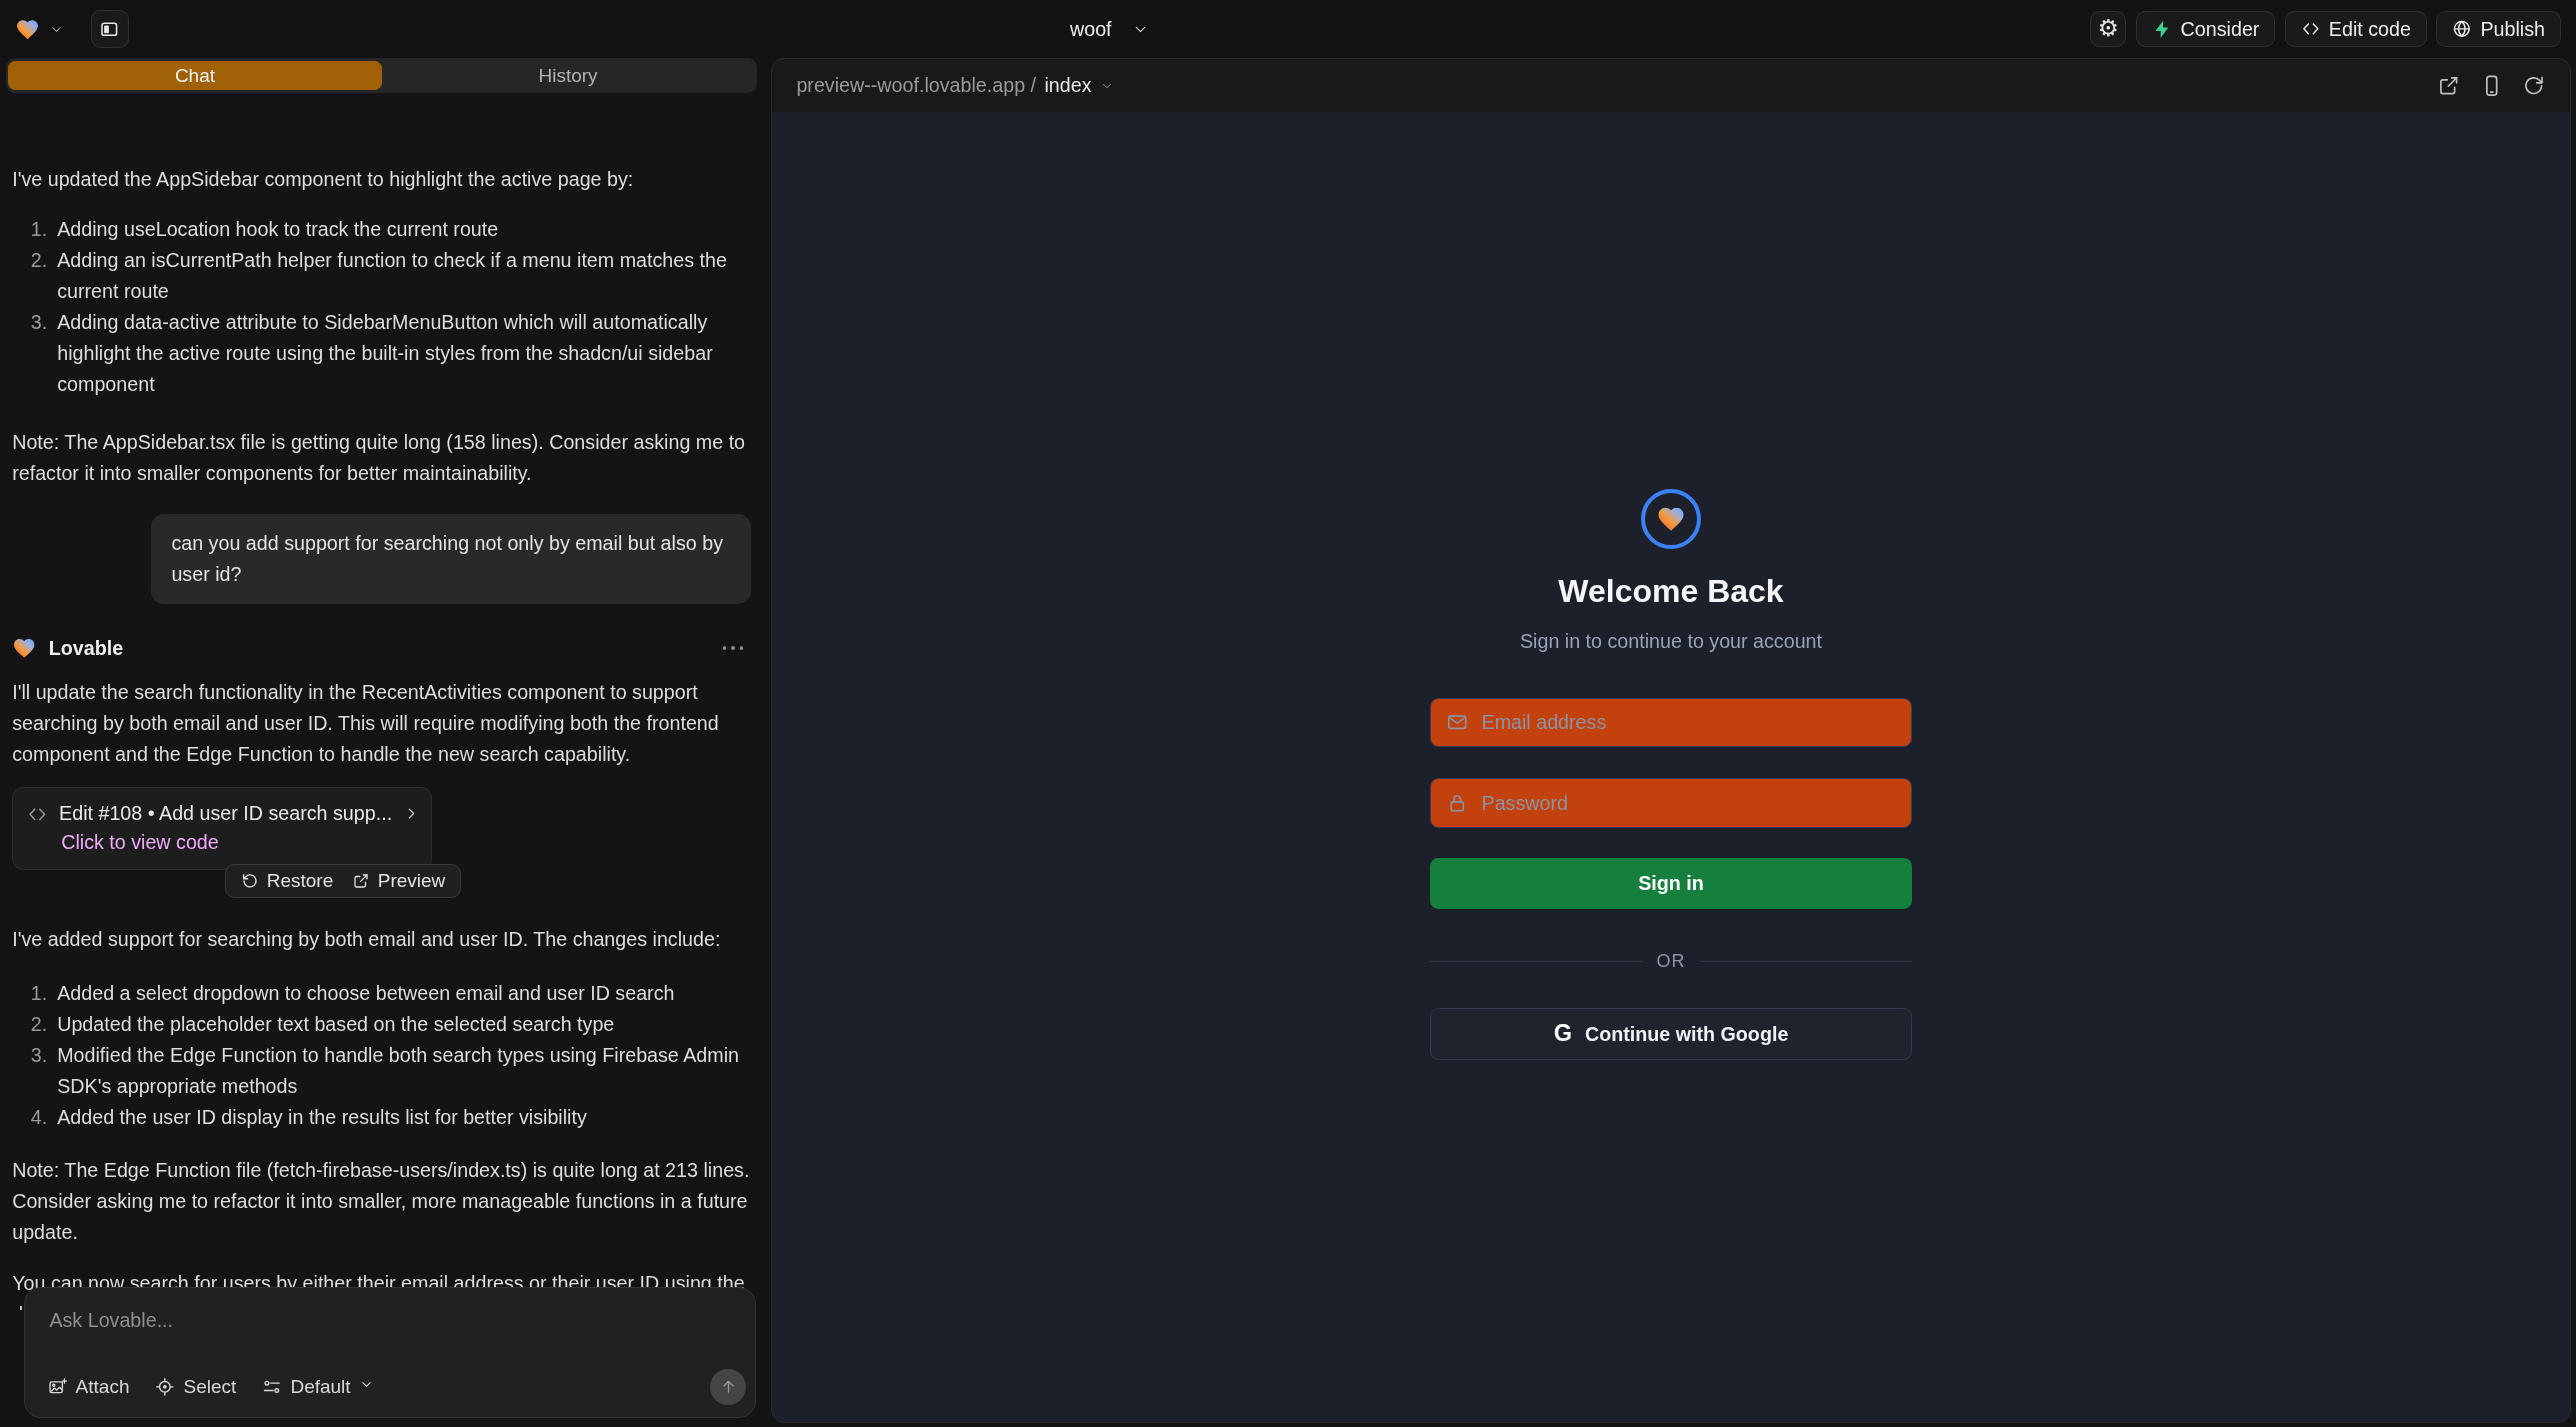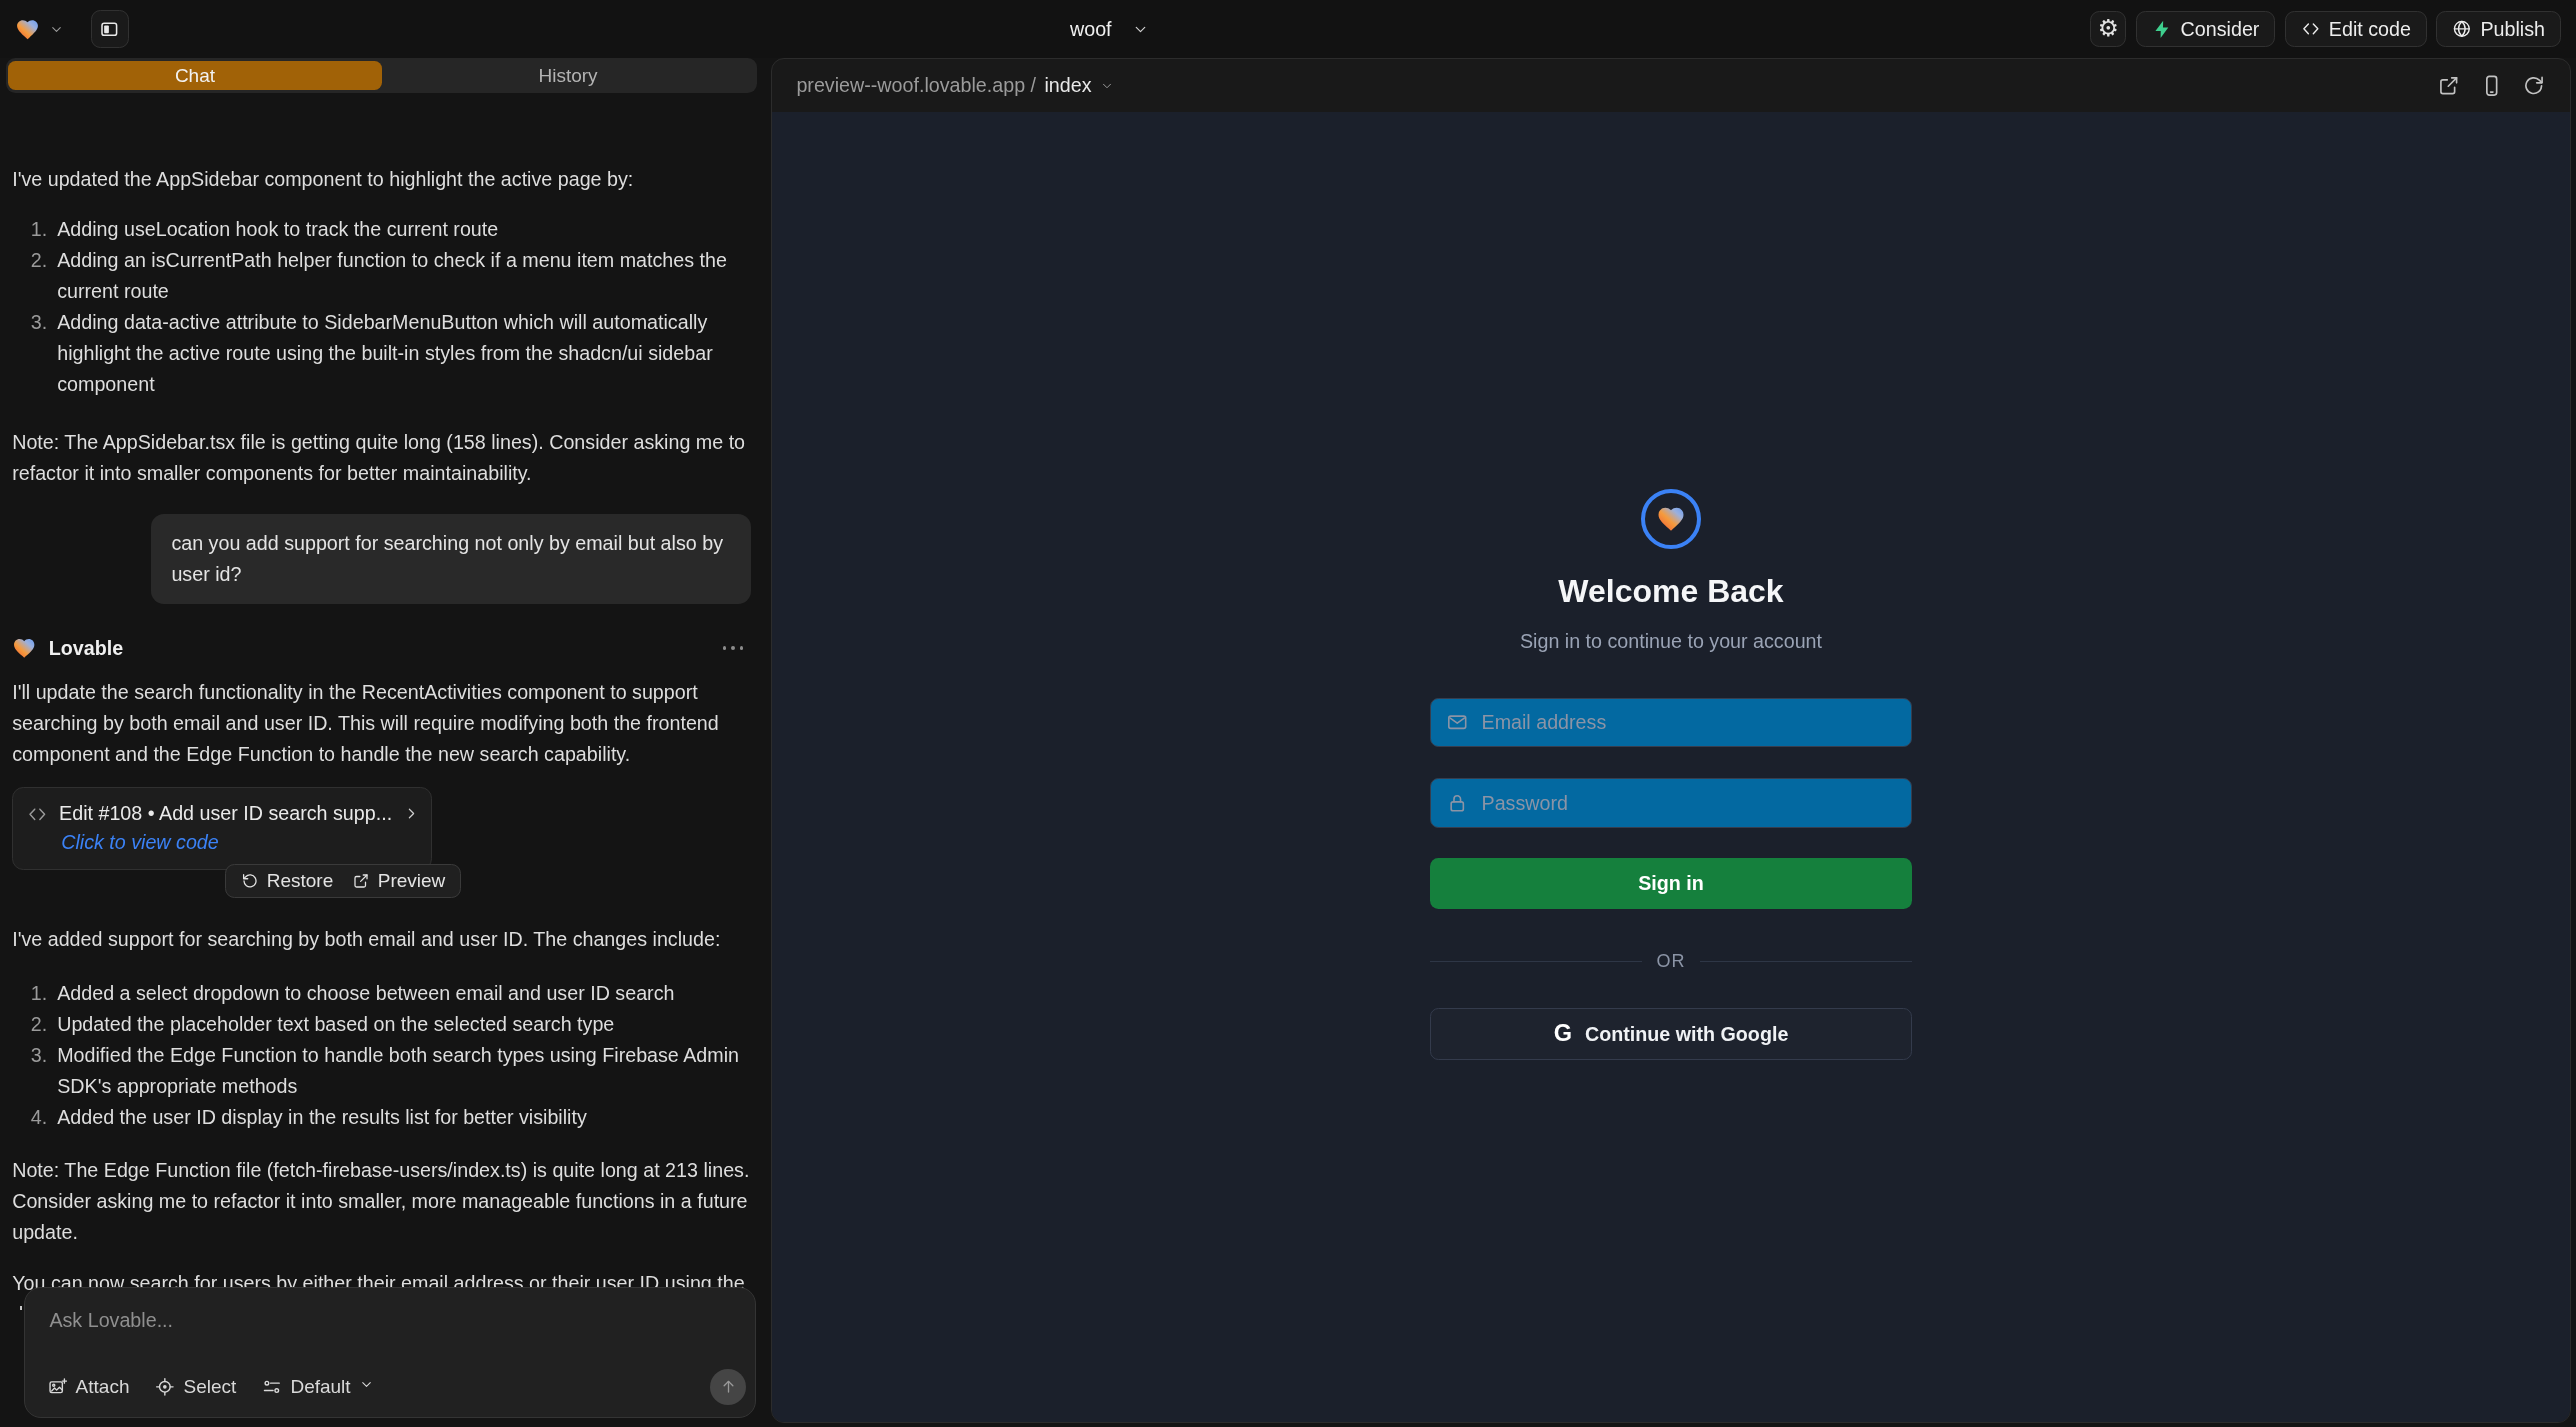--- a/index.html
+++ b/index.html
@@ -59,21 +59,21 @@
   .assistant-header .dots i { width:3.8px; height:3.8px; border-radius:50%; background:#8c8c8c; }
 
   .card-wrap { position:relative; width:420px; }
   .edit-card {
     height:83px; border-radius:11.3px; background:#1d1d1d; border:0.9px solid #303030; padding:11.3px 14px;
     cursor:pointer;
   }
   .ec-row1 { display:flex; align-items:center; gap:11.3px; height:29px; color:#eaeaea; }
   .ec-row1 .ttl { white-space:nowrap; }
   .ec-row1 .chev-r { margin-left:auto; color:#cfcfcf; }
-  .ec-row2 { padding-left:34px; color:#3b82f6; height:29px; display:flex; align-items:center;font-style:italic; }
+  .ec-row2 { padding-left:34px; color:#f0abfc; height:29px; display:flex; align-items:center; }
   .card-actions {
     position:absolute; left:213px; top:77px; height:34px; background:#202020; border:0.9px solid #3a3a3a;
     border-radius:9.4px; display:flex; align-items:center; gap:19px; padding:0 15px;
   }
   .ca-btn { display:flex; align-items:center; gap:7.5px; color:#e3e3e3; font-size:19px; cursor:pointer; background:none; border:none; font-family:inherit; }
 
   .composer {
     position:absolute; left:24px; right:6.6px; bottom:10.3px; height:131px;
     background:#212121; border:0.9px solid #343434; border-radius:17px;
   }
@@ -105,21 +105,21 @@
 
   .preview-viewport { position:absolute; left:0; right:0; top:53px; bottom:0; background:#1b202b; }
   .login-col { position:absolute; top:377px; left:50%; transform:translateX(-50%); width:482px; height:591px; }
   .logo-ring {
     position:absolute; top:0; left:50%; transform:translateX(-50%); width:60px; height:60px; border-radius:50%;
     border:4.7px solid #3b82f6; display:flex; align-items:center; justify-content:center;
   }
   .login-title { position:absolute; top:84px; width:100%; text-align:center; font-size:32px; font-weight:bold; color:#f5f6f8; }
   .login-sub { position:absolute; top:141px; width:100%; text-align:center; font-size:19.7px; color:#9aa3b5; }
   .field {
-    position:absolute; width:100%; height:49px; background:#0369a1; border:0.9px solid #363e4f; border-radius:8.4px;
+    position:absolute; width:100%; height:49px; background:#c2410c; border:0.9px solid #363e4f; border-radius:8.4px;
     display:flex; align-items:center; padding:13px 15px; gap:13px; color:#8b94a6;
   }
   .field input { flex:1; background:transparent; border:none; outline:none; font-size:19.7px; color:#dfe3ea; font-family:inherit; }
   .field input::placeholder { color:#8b94a6; }
   .f-email { top:209px; }
   .f-pwd { top:289px; height:50px; }
   .signin-btn {
     position:absolute; top:369px; width:100%; height:51px; background:#15803d; border:none; border-radius:8.4px;
     color:#ffffff; font-size:19.7px; font-weight:bold; cursor:pointer; font-family:inherit;
   }

